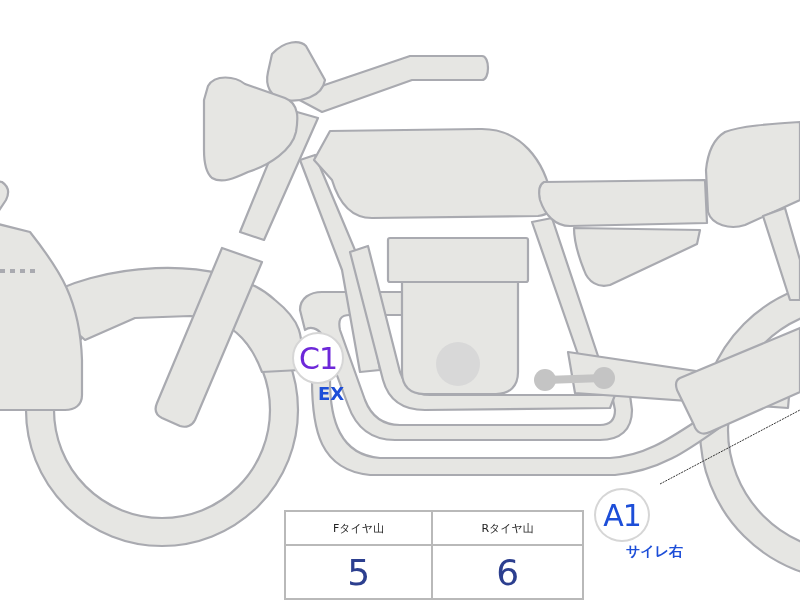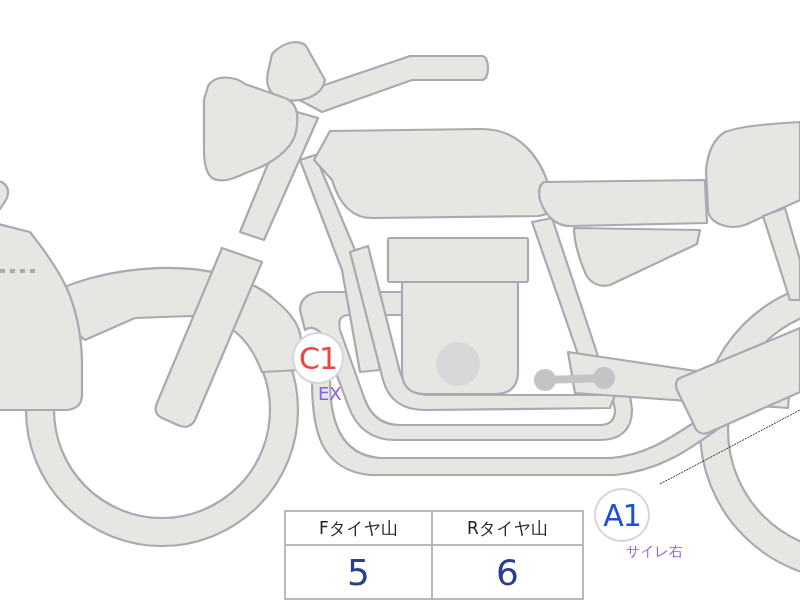--- a/index.html
+++ b/index.html
@@ -10,29 +10,29 @@
     }
     #bike { position: absolute; left: 0; top: 0; width: 800px; height: 600px; }
     .part { fill: #e6e6e3; stroke: #a9aab0; stroke-width: 2.2; stroke-linejoin: round; }
     .part-hole { fill: #ffffff; stroke: #a9aab0; stroke-width: 2.2; }
     .marker {
       position: absolute; border-radius: 50%;
       background: #ffffff; border: 2px solid #d6d6d6;
       display: flex; align-items: center; justify-content: center;
       font-family: "DejaVu Sans", sans-serif; letter-spacing: -1px;
     }
-    .marker-label { position: absolute; color: #8b5cf6; }
+    .marker-label { position: absolute; color: #1d4ed8; font-weight: bold; }
     .tire-table {
       position: absolute; left: 284px; top: 510px; width: 300px;
       border-collapse: collapse; background: #ffffff;
     }
     .tire-table th, .tire-table td {
       border: 2px solid #b9b9b9; text-align: center; padding: 0;
     }
-    .tire-table th { height: 32px; font-weight: normal; font-size: 17px; color: #222222; margin-left: 31px; }
+    .tire-table th { height: 32px; font-weight: normal; font-size: 11px; color: #222222; margin-left: 31px; }
     .tire-table td { height: 52px; font-size: 36px; }
   </style>
 </head>
 <body>
 
 <svg id="bike" viewBox="0 0 800 600">
 
   <g>
     <circle cx="162" cy="410" r="136" class="part"></circle>
     <circle cx="162" cy="410" r="108" class="part-hole"></circle>
@@ -89,21 +89,21 @@
   <g>
     <line x1="545" y1="380" x2="604" y2="378" stroke="#c4c4c4" stroke-width="8" stroke-linecap="round"></line>
     <circle cx="545" cy="380" r="11" fill="#c4c4c4"></circle>
     <circle cx="604" cy="378" r="11" fill="#c4c4c4"></circle>
   </g>
 
   <line x1="660" y1="484" x2="800" y2="410" stroke="#333333" stroke-width="1" stroke-dasharray="2 1"></line>
 </svg>
 
 <div class="marker" style="left:292px; top:332px; width:48px; height:48px;">
-  <span style="color:#ef4444; font-size:30px;">C1</span>
+  <span style="color:#6d28d9; font-size:30px;">C1</span>
 </div>
 <span class="marker-label" style="left:318px; top:383px; font-size:18px;">EX</span>
 
 <div class="marker" style="left:594px; top:488px; width:52px; height:50px;">
   <span style="color:#1d4ed8; font-size:30px;">A1</span>
 </div>
 <span class="marker-label" style="left:626px; top:543px; font-size:14px;">サイレ右</span>
 
 <table class="tire-table">
   <tbody>

